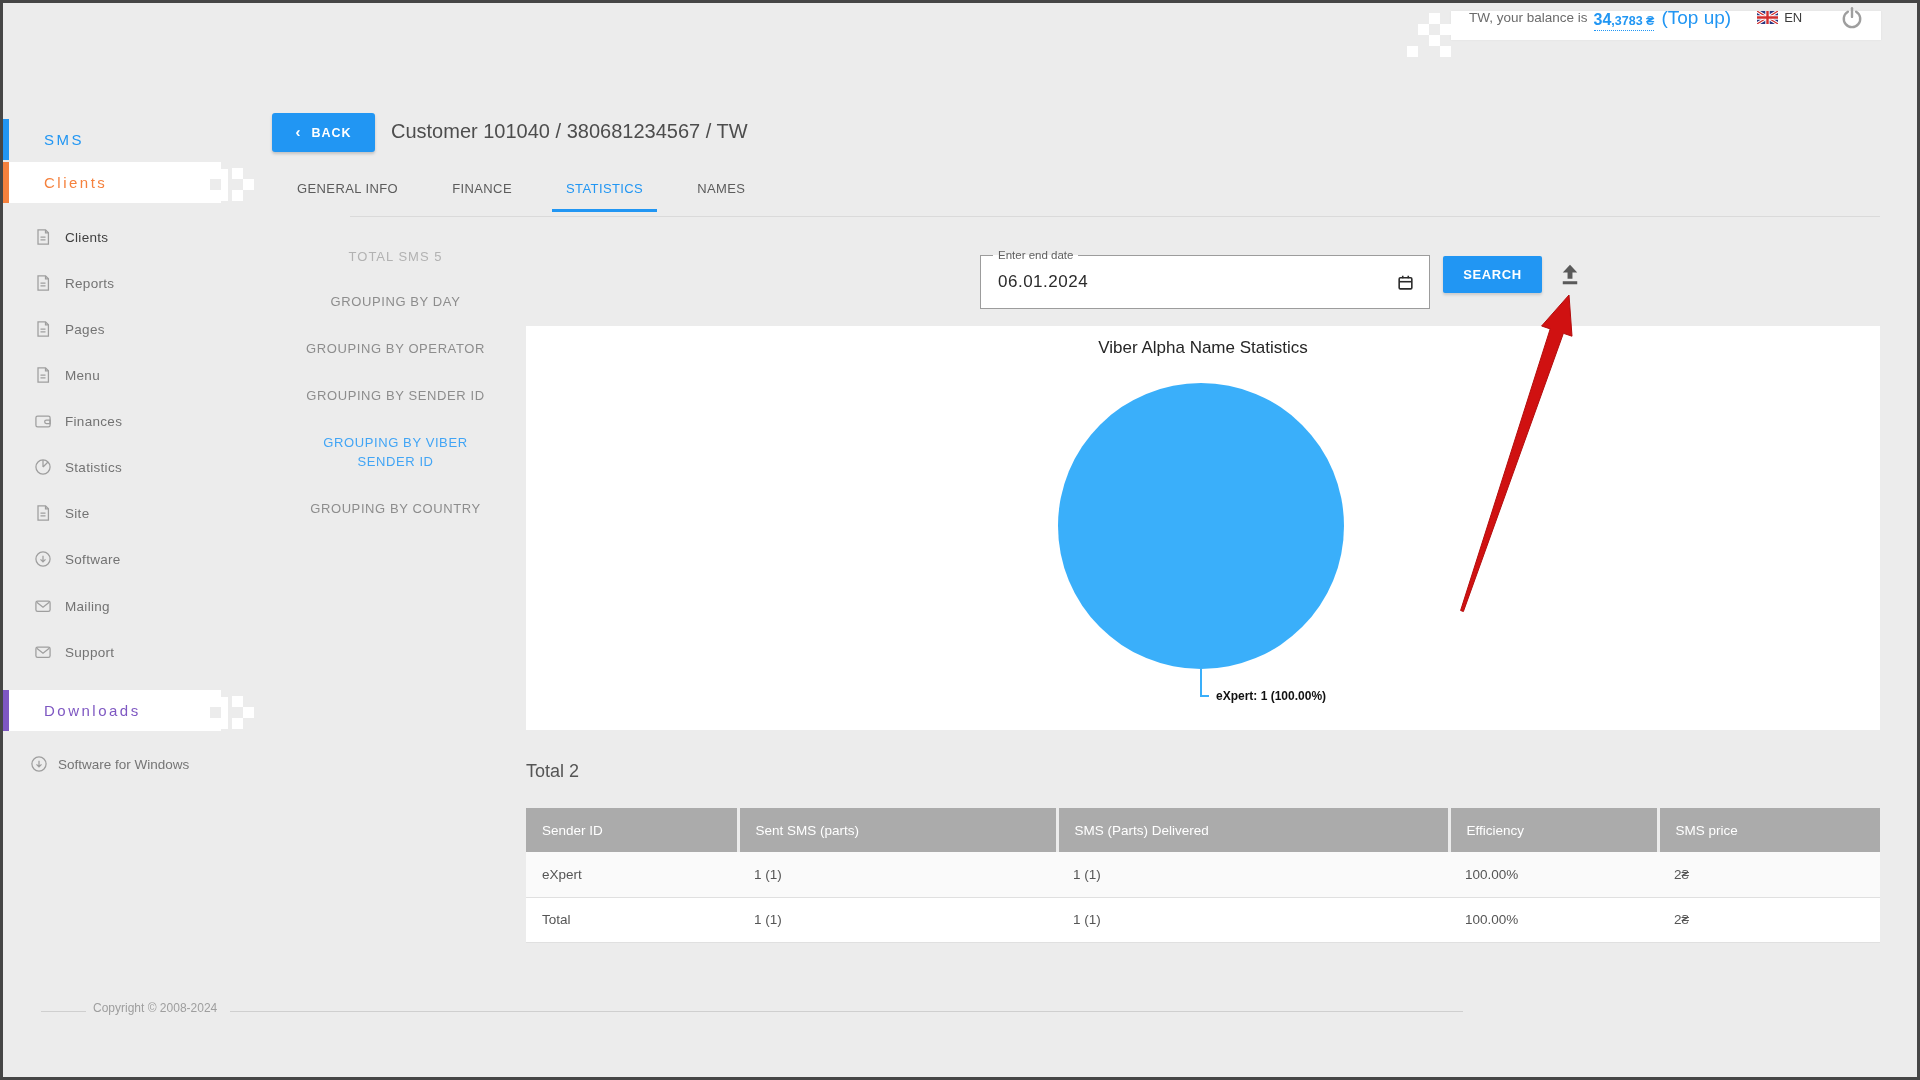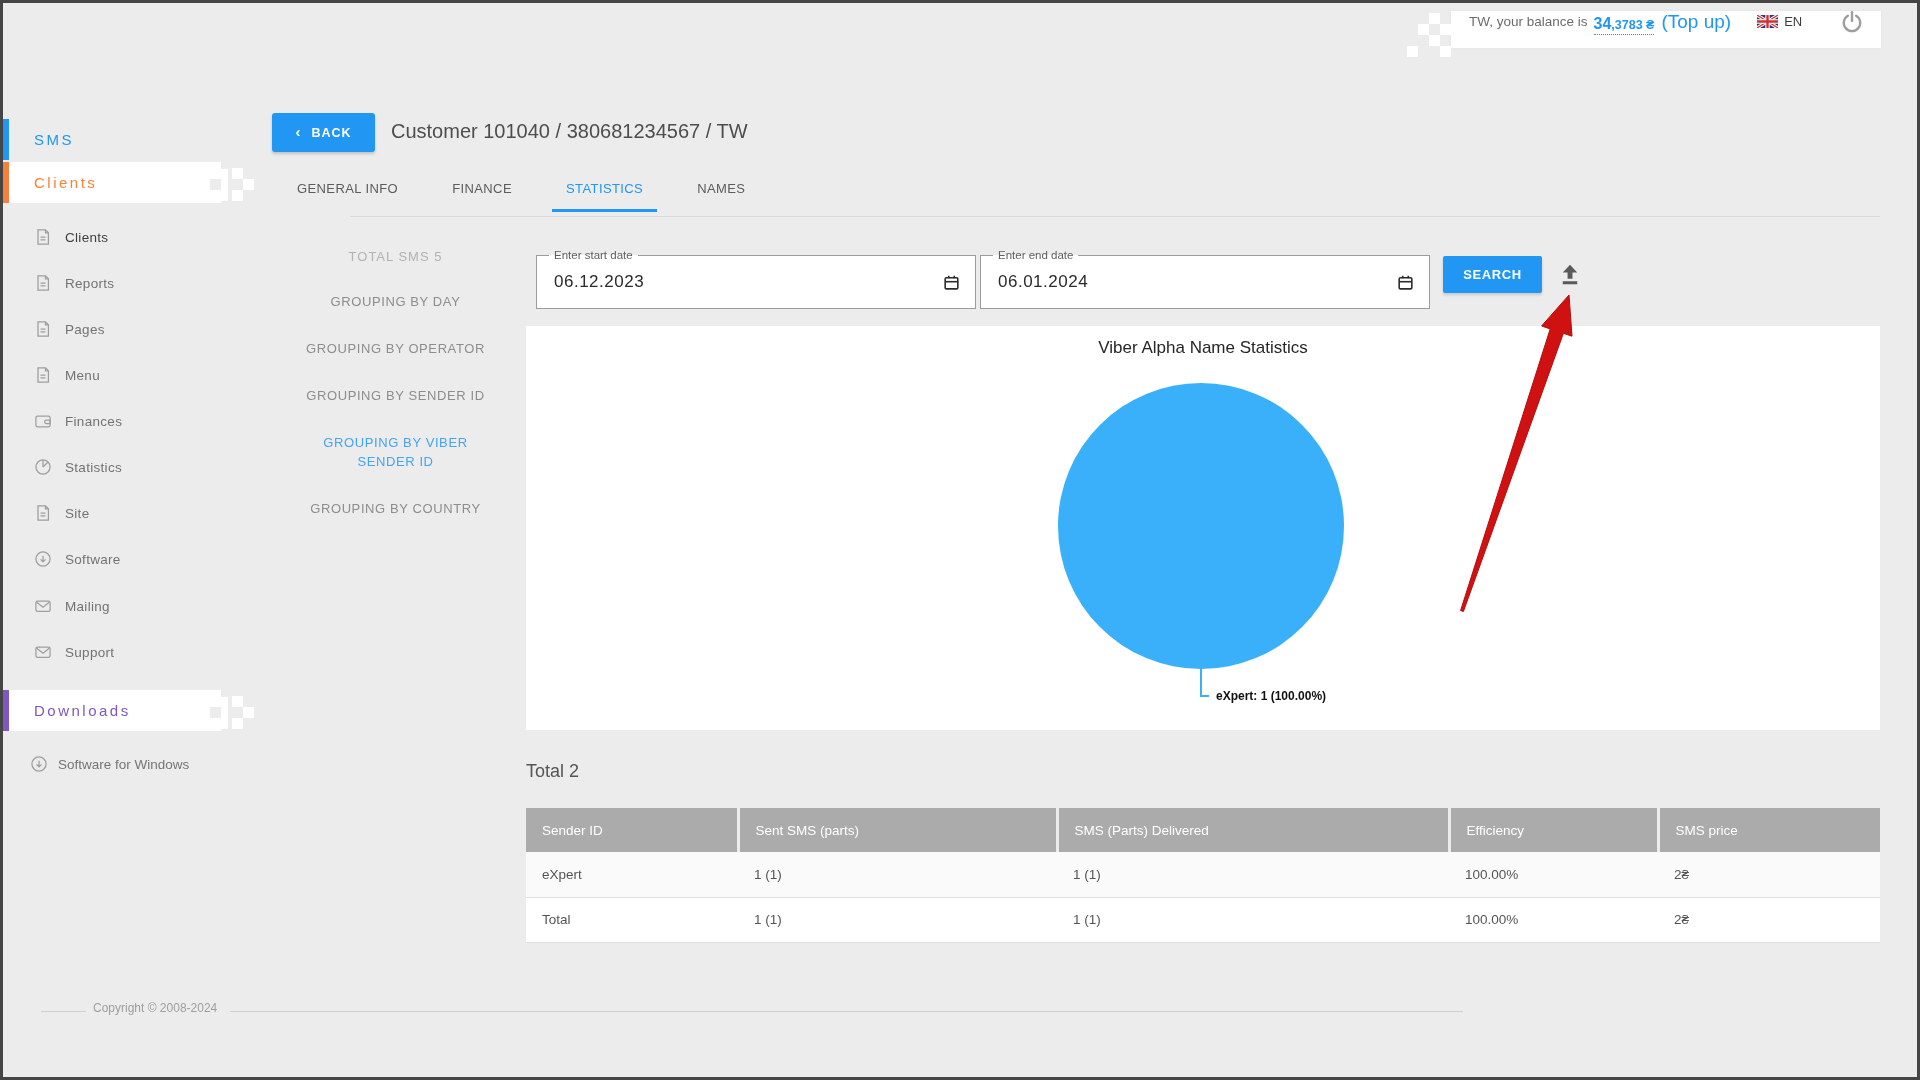--- a/index.html
+++ b/index.html
@@ -1,37 +1,37 @@
 <!DOCTYPE html>
 <html><head>
 <meta charset="utf-8">
 <style>
   * { margin:0; padding:0; box-sizing:border-box; }
   html,body { width:1920px; height:1080px; }
   body { font-family:"Liberation Sans","DejaVu Sans",sans-serif; background:#ececec; }
   #app { position:relative; width:1920px; height:1080px; background:#ececec; border:3px solid #464646; overflow:hidden; }
 
   
-  .topbar-panel { position:absolute; left:1448px; top:8px; width:430px; height:37px; background:#fff;
+  .topbar-panel { position:absolute; left:1448px; top:8px; width:430px; height:29px; background:#fff;
     display:flex; align-items:center; padding:0 14px 16px 18px; box-shadow:0 0 2px rgba(0,0,0,.06); }
   .balance-text { font-size:13.5px; color:#6b6b6b; white-space:nowrap; }
   .balance-value { color:#2196f3; font-weight:bold; margin:7px 2px 0 6px; border-bottom:1px dotted #2196f3; padding-bottom:1px; white-space:nowrap; }
   .balance-int { font-size:16px; }
   .balance-frac { font-size:12.5px; }
   .topup { color:#2196f3; font-size:19px; margin-left:5px; white-space:nowrap; }
   .lang { display:flex; align-items:center; margin-left:26px; gap:6px; }
   .lang-label { font-size:13px; color:#3c3c3c; }
   .power-btn { margin-left:auto; width:30px; height:30px; display:flex; align-items:center; justify-content:center; }
   .pixel-deco { position:absolute; pointer-events:none; }
 
   
   .sidebar { position:absolute; left:0; top:0; width:240px; height:100%; }
   .side-header { position:absolute; left:0; height:41px; display:flex; align-items:center; }
   .side-bar-indicator { position:absolute; left:0; top:0; width:6px; height:41px; }
-  .side-header-label { font-size:15px; letter-spacing:2.5px; font-weight:bold; margin-left:31px; }
+  .side-header-label { font-size:15px; letter-spacing:2.5px; font-weight:bold; margin-left:41px; }
   .sh-sms { top:116px; width:225px; }
   .sh-sms .side-bar-indicator { background:#2196f3; }
   .sh-sms .side-header-label { color:#2196f3; font-weight:normal; }
   .sh-clients { top:159px; width:225px; background:#fff; }
   .sh-clients .side-bar-indicator { background:#f5813d; }
   .sh-clients .side-header-label { color:#f5813d; font-weight:normal; }
   .sh-downloads { top:687px; width:225px; background:#fff; }
   .sh-downloads .side-bar-indicator { background:#7e57c2; }
   .sh-downloads .side-header-label { color:#7e57c2; font-weight:normal; }
   .side-item { position:absolute; left:30px; display:flex; align-items:center; gap:12px; height:30px; cursor:pointer; }
@@ -278,29 +278,20 @@
 
   <div class="subnav">
     <div class="subnav-total">TOTAL SMS 5</div>
     <div class="subnav-item"><span class="inner">GROUPING BY DAY</span></div>
     <div class="subnav-item"><span class="inner">GROUPING BY OPERATOR</span></div>
     <div class="subnav-item"><span class="inner">GROUPING BY SENDER ID</span></div>
     <div class="subnav-item active"><span class="inner">GROUPING BY VIBER SENDER ID</span></div>
     <div class="subnav-item"><span class="inner">GROUPING BY COUNTRY</span></div>
   </div>
 
-  <div class="date-field df-start">
-    <span class="date-label">Enter start date</span>
-    <span class="date-value">06.12.2023</span>
-    <svg class="cal-icon" width="19" height="19" viewBox="0 0 24 24">
-      <rect x="4" y="6" width="16" height="14" rx="1.5" fill="none" stroke="#2b2b2b" stroke-width="2"></rect>
-      <path d="M4,11 H20" stroke="#2b2b2b" stroke-width="2"></path>
-      <path d="M8.5,3.5 v3 M15.5,3.5 v3" stroke="#2b2b2b" stroke-width="2"></path>
-    </svg>
-  </div>
   <div class="date-field df-end">
     <span class="date-label">Enter end date</span>
     <span class="date-value">06.01.2024</span>
     <svg class="cal-icon" width="19" height="19" viewBox="0 0 24 24">
       <rect x="4" y="6" width="16" height="14" rx="1.5" fill="none" stroke="#2b2b2b" stroke-width="2"></rect>
       <path d="M4,11 H20" stroke="#2b2b2b" stroke-width="2"></path>
       <path d="M8.5,3.5 v3 M15.5,3.5 v3" stroke="#2b2b2b" stroke-width="2"></path>
     </svg>
   </div>
   <button class="search-btn">SEARCH</button>

